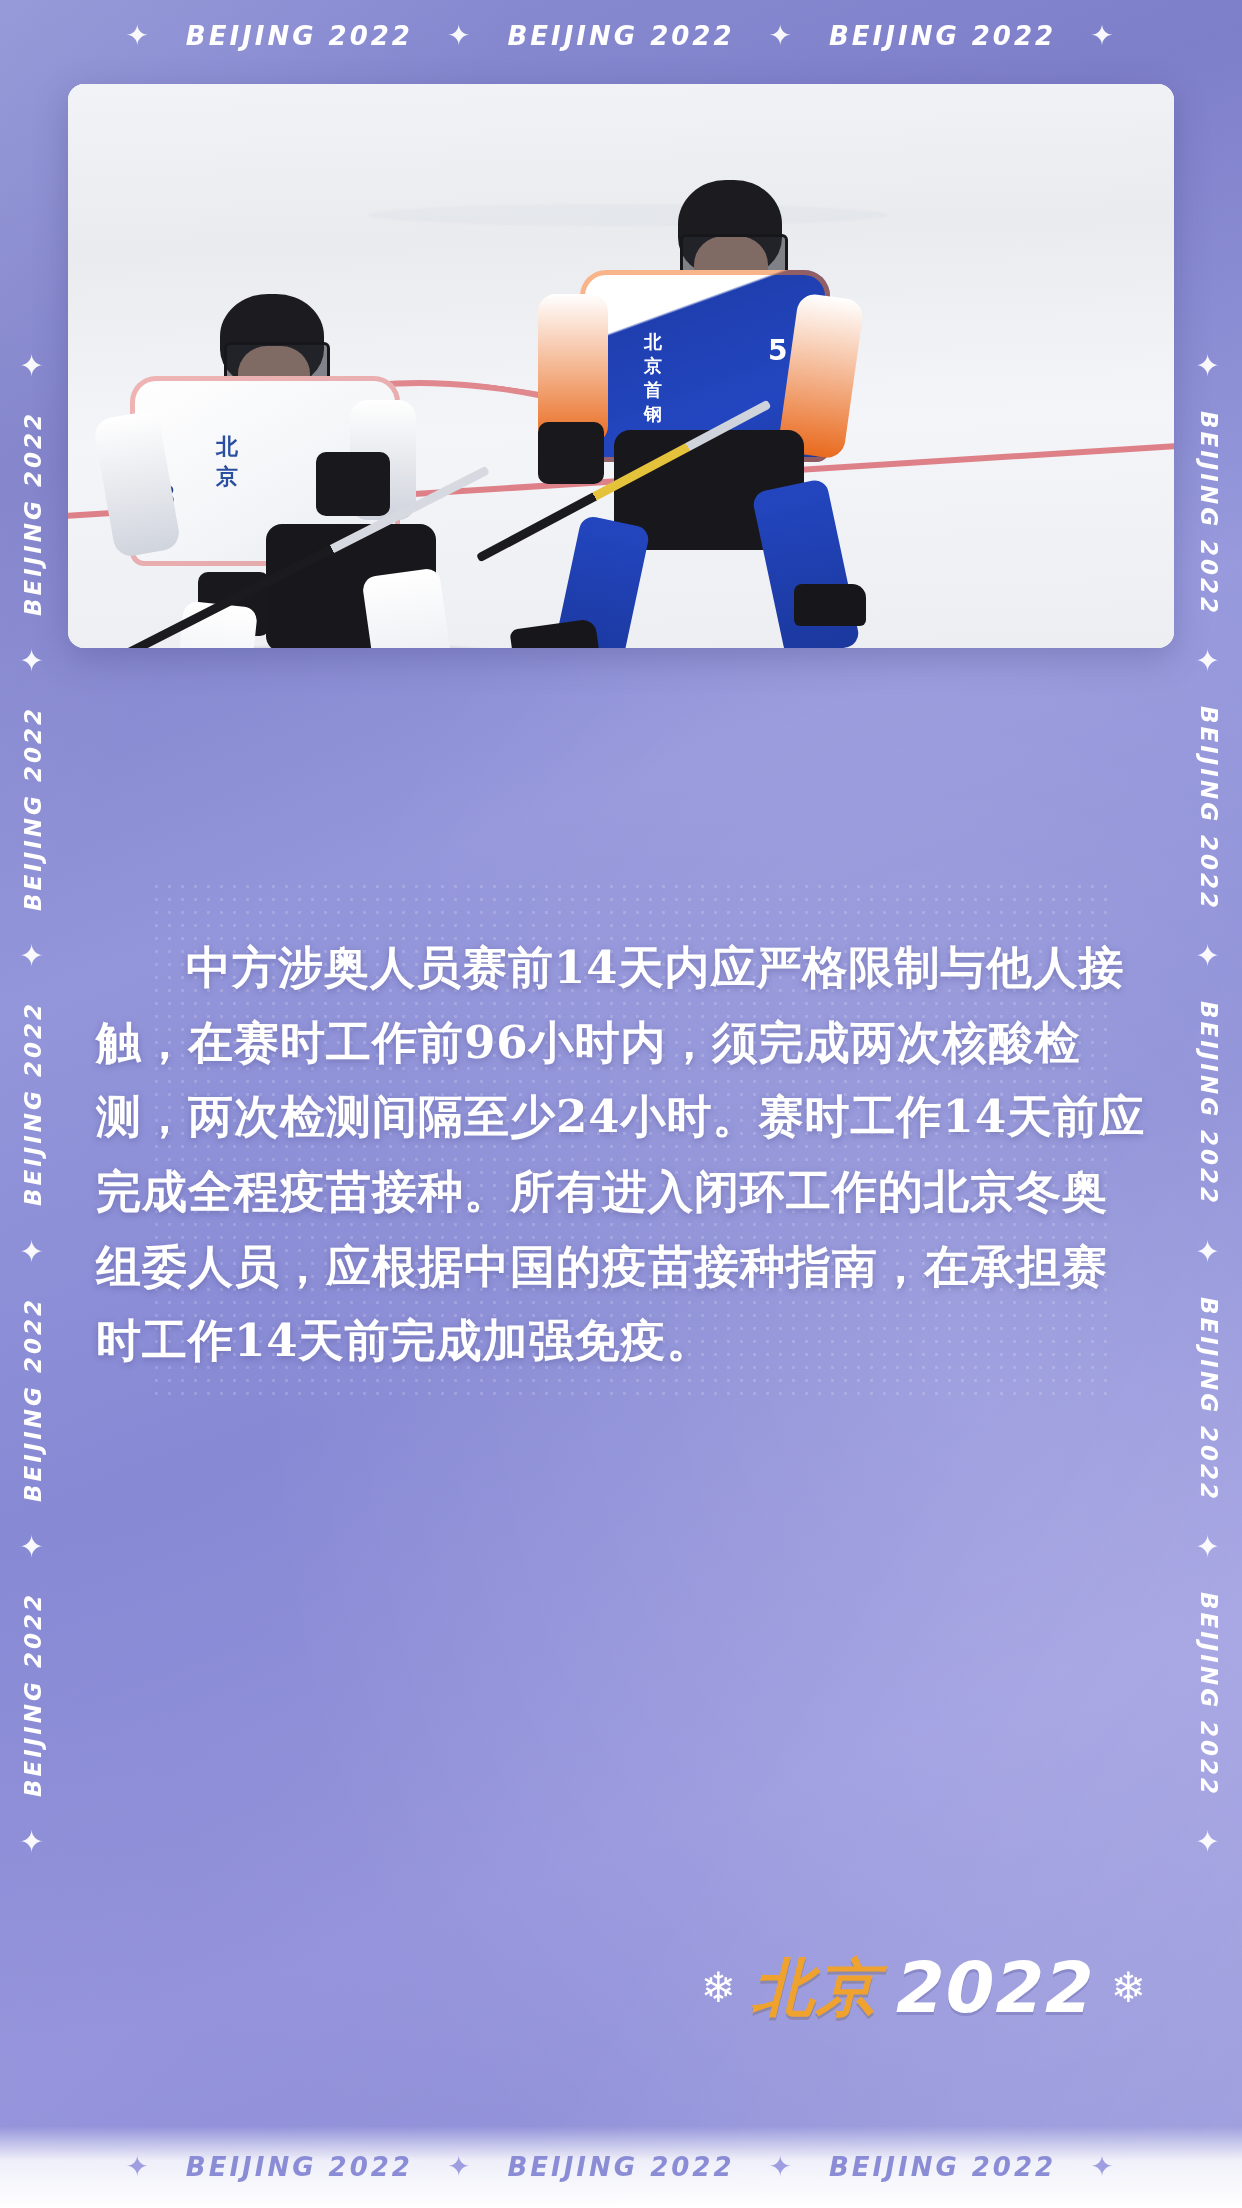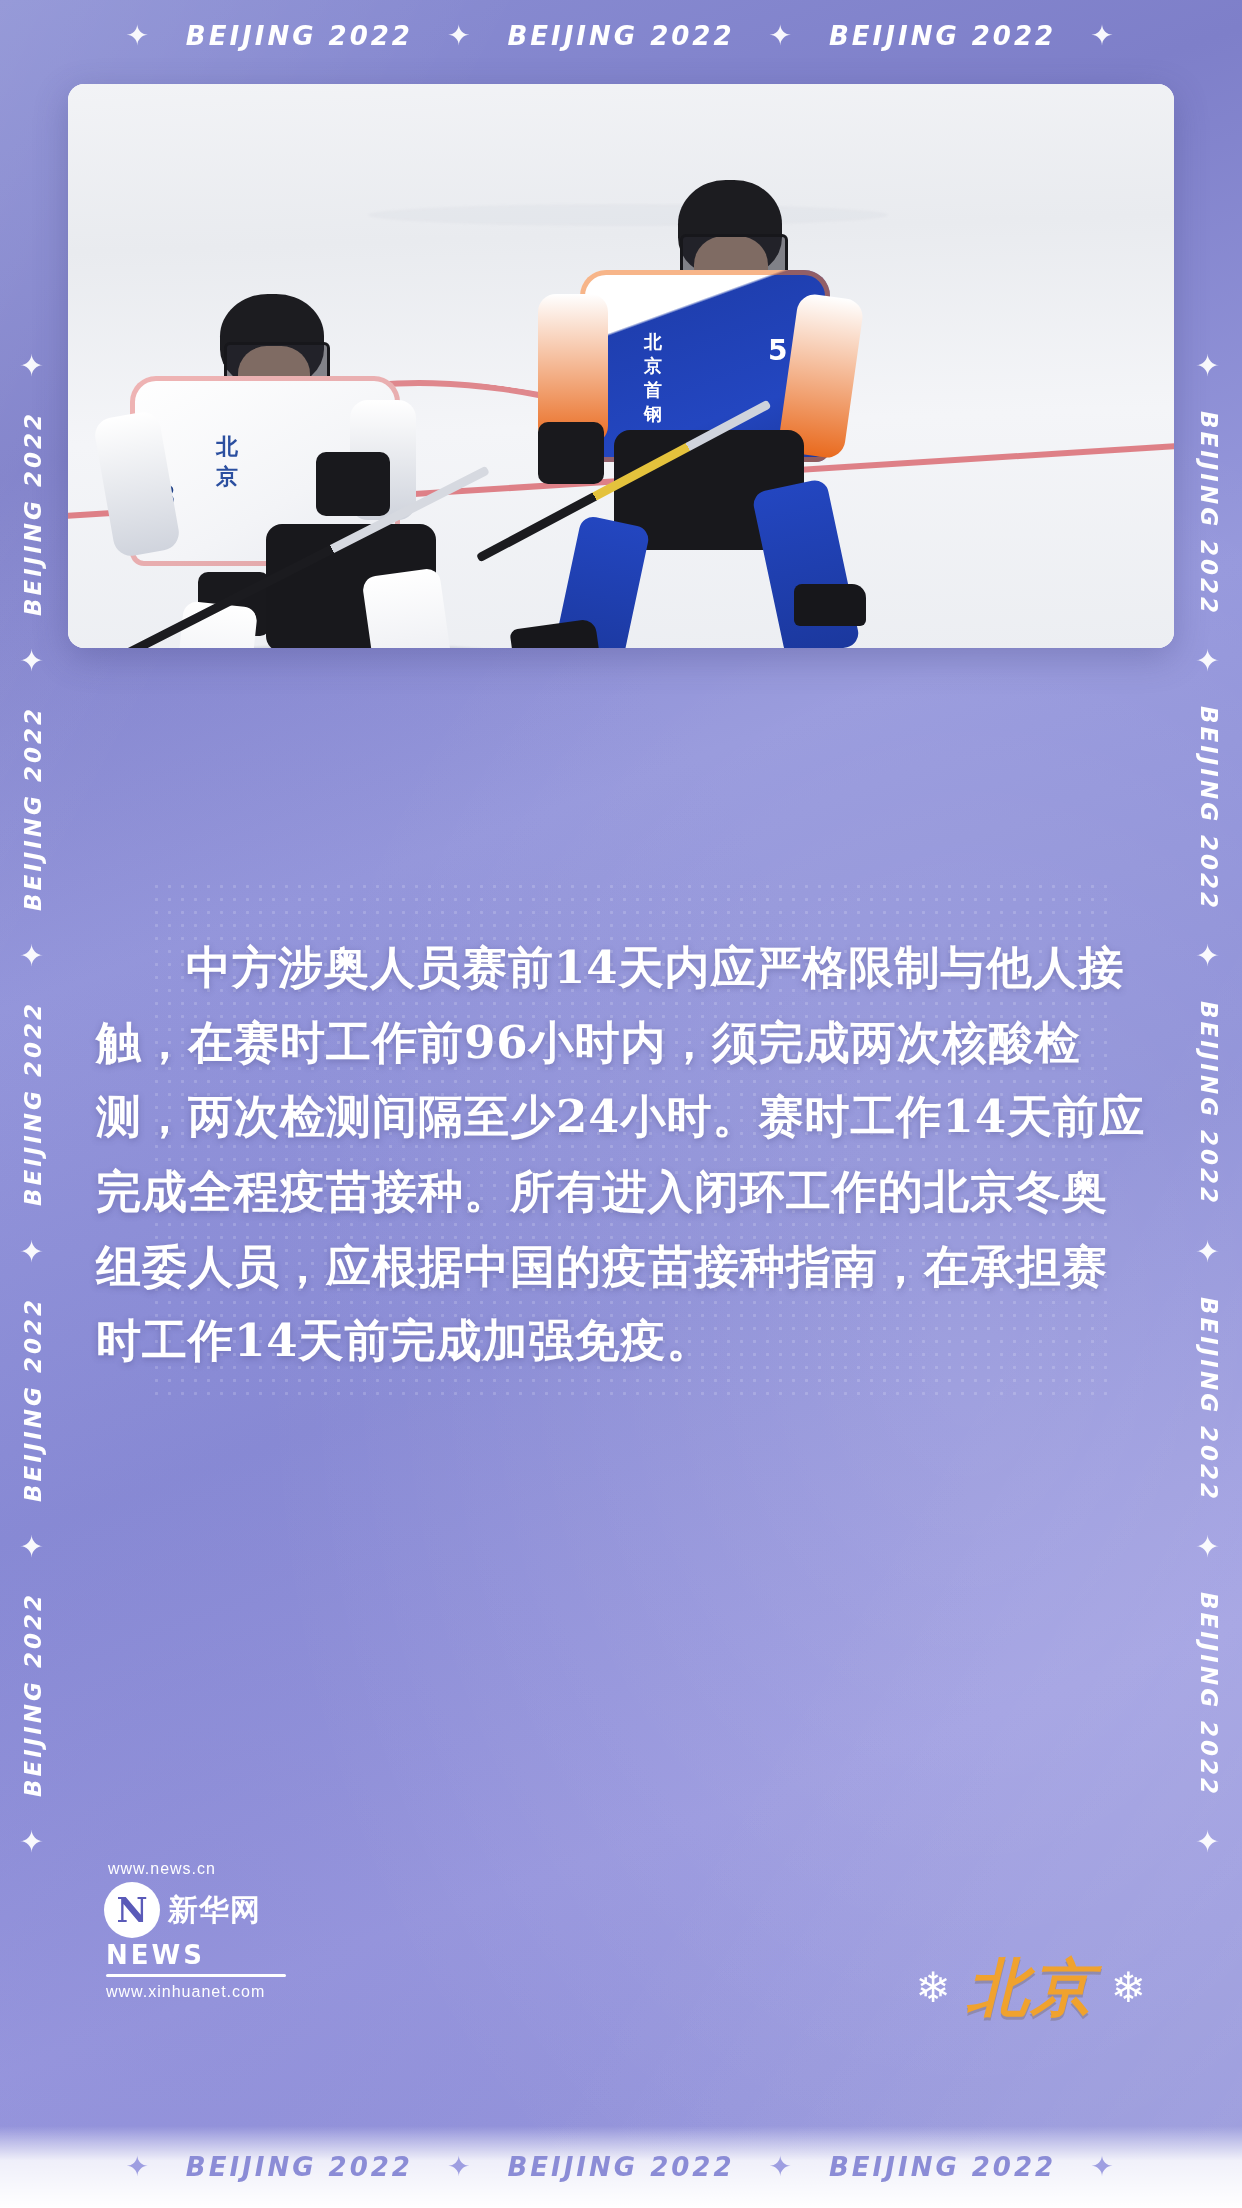--- a/index.html
+++ b/index.html
@@ -402,34 +402,25 @@
         <div class="skate" style="left:320px; top:588px; width:86px; height:44px; transform:rotate(4deg);"></div>
         <div class="blade" style="left:312px; top:634px; width:104px; transform:rotate(3deg);"></div>
         <div class="stick" style="left:10px; top:590px; width:460px; transform:rotate(-27deg);"></div>
       </div>
 
     </div>
   </div>
 
   <p class="body-text">中方涉奥人员赛前14天内应严格限制与他人接触，在赛时工作前96小时内，须完成两次核酸检测，两次检测间隔至少24小时。赛时工作14天前应完成全程疫苗接种。所有进入闭环工作的北京冬奥组委人员，应根据中国的疫苗接种指南，在承担赛时工作14天前完成加强免疫。</p>
 
-  <div class="xinhua">
-    <div class="url-top">www.news.cn</div>
-    <div class="xh-row">
-      <div class="xh-mark">N</div>
-      <div class="xh-cn">新华网</div>
-    </div>
-    <div class="xh-news">NEWS</div>
-    <div class="xh-underline"></div>
-    <div class="url-bottom">www.xinhuanet.com</div>
-  </div>
 
   <div class="emblem">
     <span class="snow">❄</span>
     <span class="emblem-cn">北京</span>
+    <span class="emblem-year">2022</span>
     <span class="snow">❄</span>
   </div>
 
   <div class="ribbon ribbon-bottom">
     <span class="spark">✦</span>
     <span>BEIJING 2022</span>
     <span class="spark">✦</span>
     <span>BEIJING 2022</span>
     <span class="spark">✦</span>
     <span>BEIJING 2022</span>

